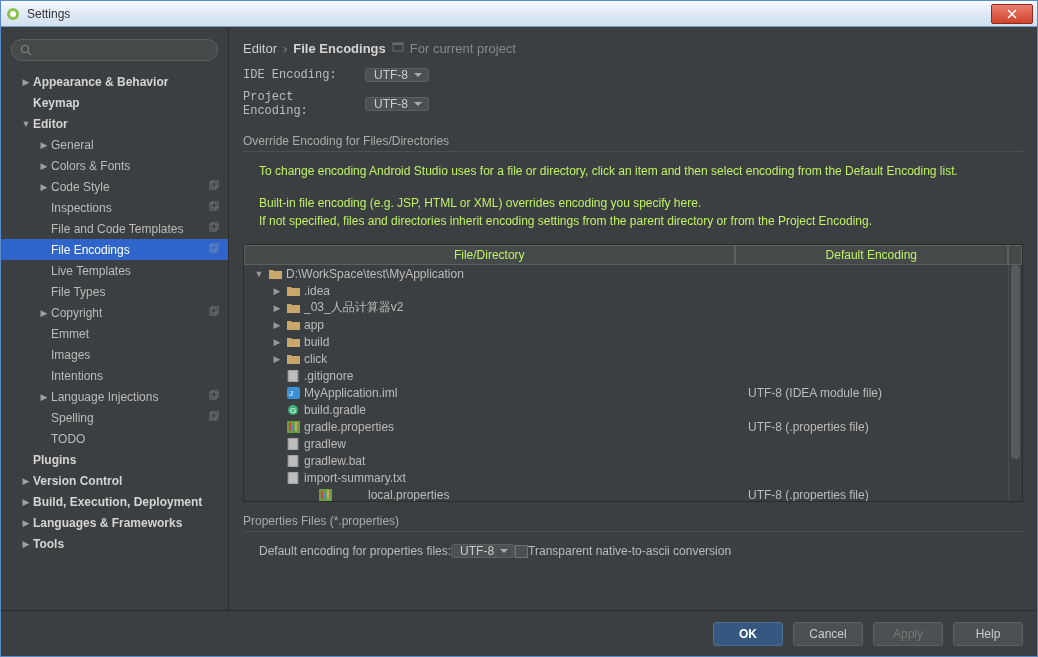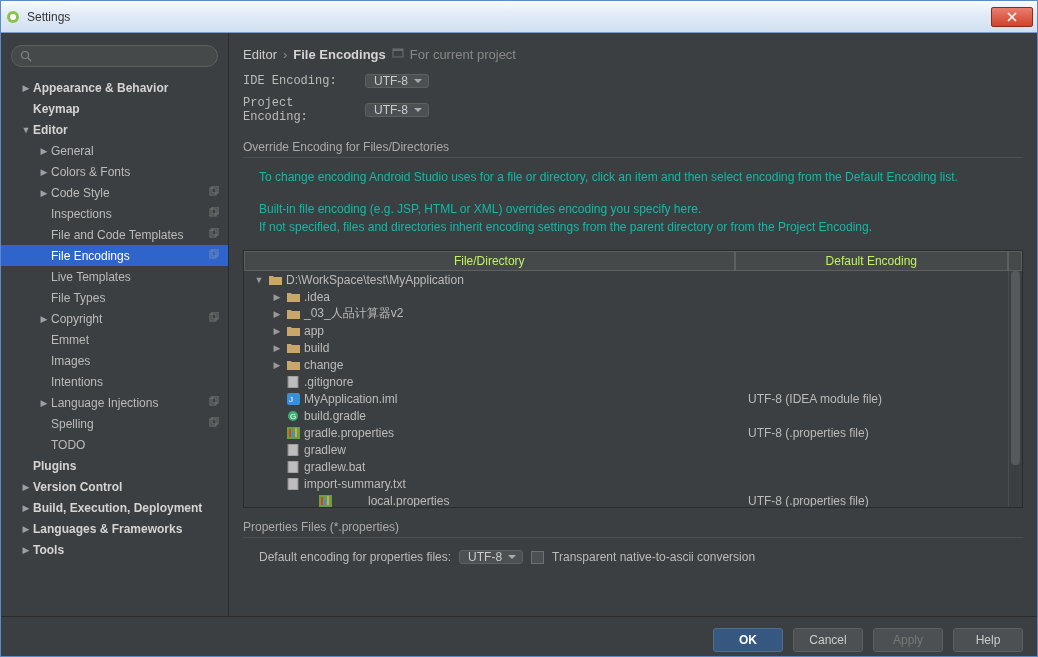--- a/index.html
+++ b/index.html
@@ -7,21 +7,21 @@
   font-family: "Segoe UI", Arial, sans-serif;
   font-size: 12px;
   background: #3c3f41;
   color: #bbbbbb;
   width: 1038px;
   height: 657px;
   overflow: hidden;
   border: 1px solid #5a8ac7;
 }
 .titlebar {
-  height: 32px;
+  height: 26px;
   background: linear-gradient(to bottom, #f7fbff 0%, #e3ecf7 40%, #d1e0f1 100%);
   display: flex;
   align-items: center;
   padding: 0 4px;
   border-bottom: 1px solid #7c9cc5;
 }
 .titlebar .app-icon {
   width: 16px; height: 16px;
   margin-right: 6px;
   display: flex; align-items: center; justify-content: center;
@@ -150,21 +150,21 @@
 
 .section-title {
   margin: 12px 14px 2px 14px;
   color: #aaa;
   border-bottom: 1px solid #4c4f51;
   padding-bottom: 3px;
 }
 .help-text {
   margin: 8px 14px 0 30px;
   line-height: 1.5;
-  color: #14b8a6;
+  color: #bef264;
 }
 
 .table-wrap {
   margin: 14px 14px 0 14px;
   border: 1px solid #2b2b2b;
   flex-shrink: 0;
   height: 258px;
   display: flex;
   flex-direction: column;
 }
@@ -219,21 +219,21 @@
 .scrollbar-v .thumb {
   position: absolute; left: 2px; right: 2px;
   top: 0; height: 82%;
   background: #565a5c;
   border-radius: 4px;
 }
 
 .props-section .row {
   display: flex;
   align-items: center;
-  gap: 8px;
+  gap: 0;
   padding: 10px 14px 0 30px;
 }
 .checkbox {
   width: 13px; height: 13px;
   background: #4c5052;
   border: 1px solid #6d7172;
   display: inline-block;
 }
 
 .footer {
@@ -522,21 +522,21 @@
               <div class="fcol enccol"></div>
             </div>
             <div class="file-row">
               <div class="fcol filecol" style="padding-left: 28px;">
                 <span class="tri">▶</span>
                 <span class="ficon">
                   <svg width="13" height="12" viewBox="0 0 13 12">
                     <path d="M0 2 h4 l1 1 h8 v8 h-13 z" fill="#c9a76a"></path>
                   </svg>
                 </span>
-                <span class="fname">change</span>
+                <span class="fname">click</span>
               </div>
               <div class="fcol enccol"></div>
             </div>
             <div class="file-row">
               <div class="fcol filecol" style="padding-left: 28px;">
                 <span class="tri"></span>
                 <span class="ficon">
                   <svg width="13" height="12" viewBox="0 0 13 12">
                     <rect x="1" y="0" width="10" height="12" fill="#bdbdbd"></rect>
                     <rect x="1" y="0" width="10" height="12" fill="none" stroke="#888"></rect>

